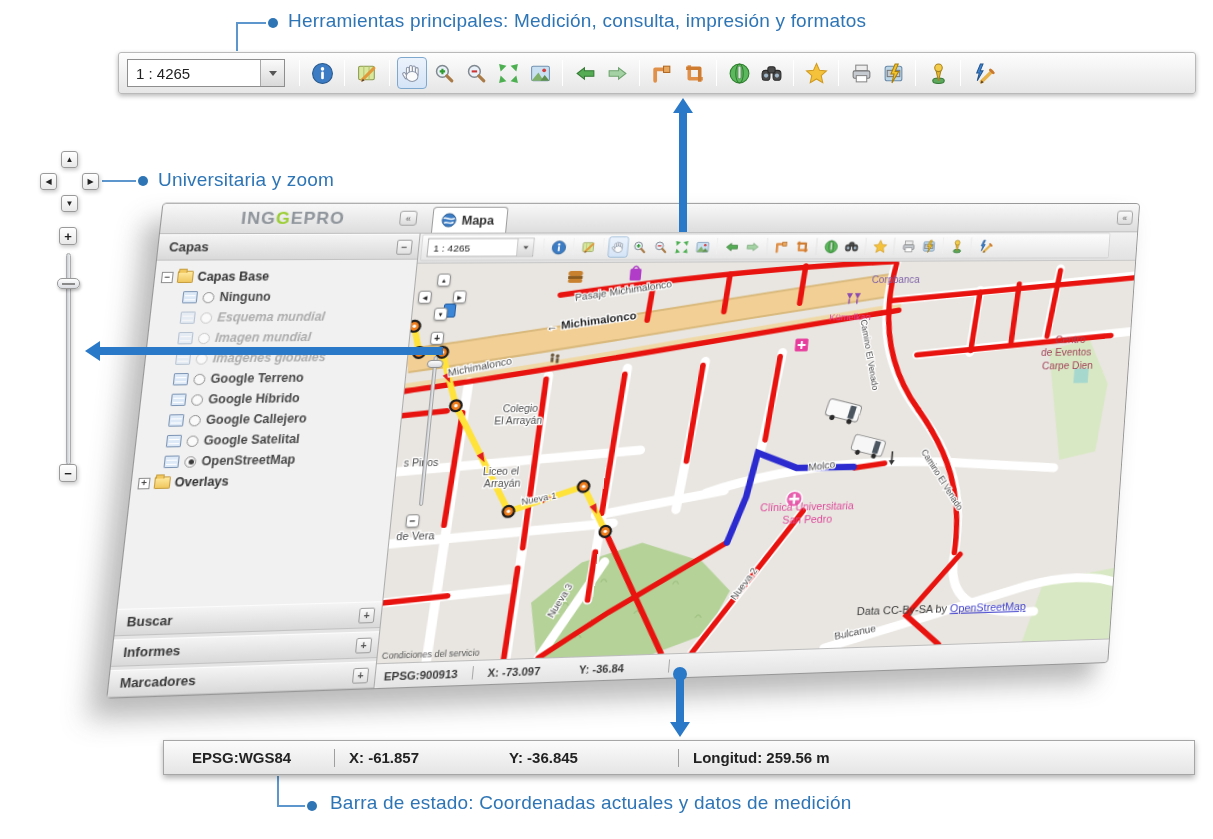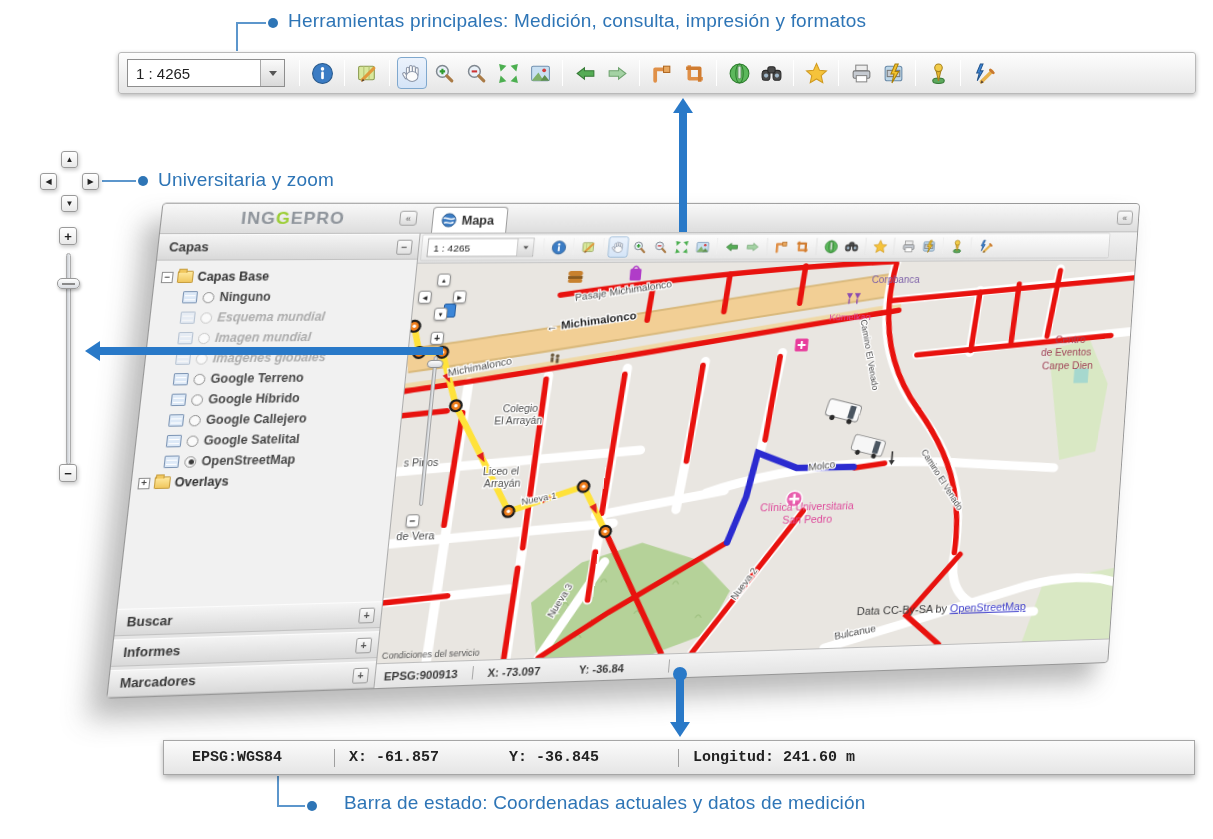--- a/index.html
+++ b/index.html
@@ -90,21 +90,21 @@
   .lbl-dark { font-size:11px; font-weight:bold; fill:#1E1E1E; }
   .lbl-purple { font-size:10px; fill:#7B5EA7; }
   .lbl-magenta { font-size:9.5px; fill:#D9499F; }
   .lbl-clinic { font-size:10.5px; fill:#DE4A9B; }
   .lbl-maroon { font-size:10.5px; fill:#A04358; }
   .lbl-attr { font-size:11px; fill:#3A3A3A; }
   .lbl-link { fill:#4444CC; text-decoration:underline; }
   .lbl-tiny { font-size:8.5px; fill:#555; }
 
   
-  .bottom-bar { position:absolute; left:163px; top:740px; width:1032px; height:35px; background:linear-gradient(#FBFBFB,#E5E5E5); border:1px solid #A6A6A6; box-shadow:0 3px 6px rgba(0,0,0,.3); display:flex; align-items:center; font-size:15px; font-weight:bold; color:#222; z-index:20;font-family:Liberation Mono, monospace; }
+  .bottom-bar { position:absolute; left:163px; top:740px; width:1032px; height:35px; background:linear-gradient(#FBFBFB,#E5E5E5); border:1px solid #A6A6A6; box-shadow:0 3px 6px rgba(0,0,0,.3); display:flex; align-items:center; font-size:15px; font-weight:bold; color:#222; z-index:20; }
   .bottom-bar .sep { width:1px; height:18px; background:#9F9F9F; margin:0 14px; }
   .bb-epsg { margin-left:28px; min-width:128px; }
   .bb-x { min-width:160px; }
   .bb-y { min-width:155px; }
 </style>
 </head>
 <body>
 
 <div class="ann-line" style="left:236px; top:22px; width:2px; height:29px;"></div>
 <div class="ann-line" style="left:236px; top:22px; width:30px; height:2px;"></div>
@@ -769,19 +769,19 @@
 <div class="arrow-dot" style="left:673px; top:667px;"></div>
 <div class="arrow-stem" style="left:676px; top:674px; width:8px; height:50px;"></div>
 <div class="arrow-head" style="left:670px; top:722px; border-left:10px solid transparent; border-right:10px solid transparent; border-top:15px solid #2979C8;"></div>
 
 <div class="bottom-bar">
   <span class="bb-epsg">EPSG:WGS84</span>
   <span class="sep"></span>
   <span class="bb-x">X: -61.857</span>
   <span class="bb-y">Y: -36.845</span>
   <span class="sep"></span>
-  <span>Longitud: 241.60 m</span>
+  <span>Longitud: 259.56 m</span>
 </div>
 
 <div class="ann-line" style="left:277px; top:776px; width:2px; height:31px;"></div>
 <div class="ann-line" style="left:277px; top:805px; width:28px; height:2px;"></div>
 <div class="ann-bullet" style="left:307px; top:801px;"></div>
-<div class="ann-text" style="left:344px; top:792px;">Barra de estado: Coordenadas actuales y datos de medición</div>
+<div class="ann-text" style="left:330px; top:792px;">Barra de estado: Coordenadas actuales y datos de medición</div>
 
 </body></html>

